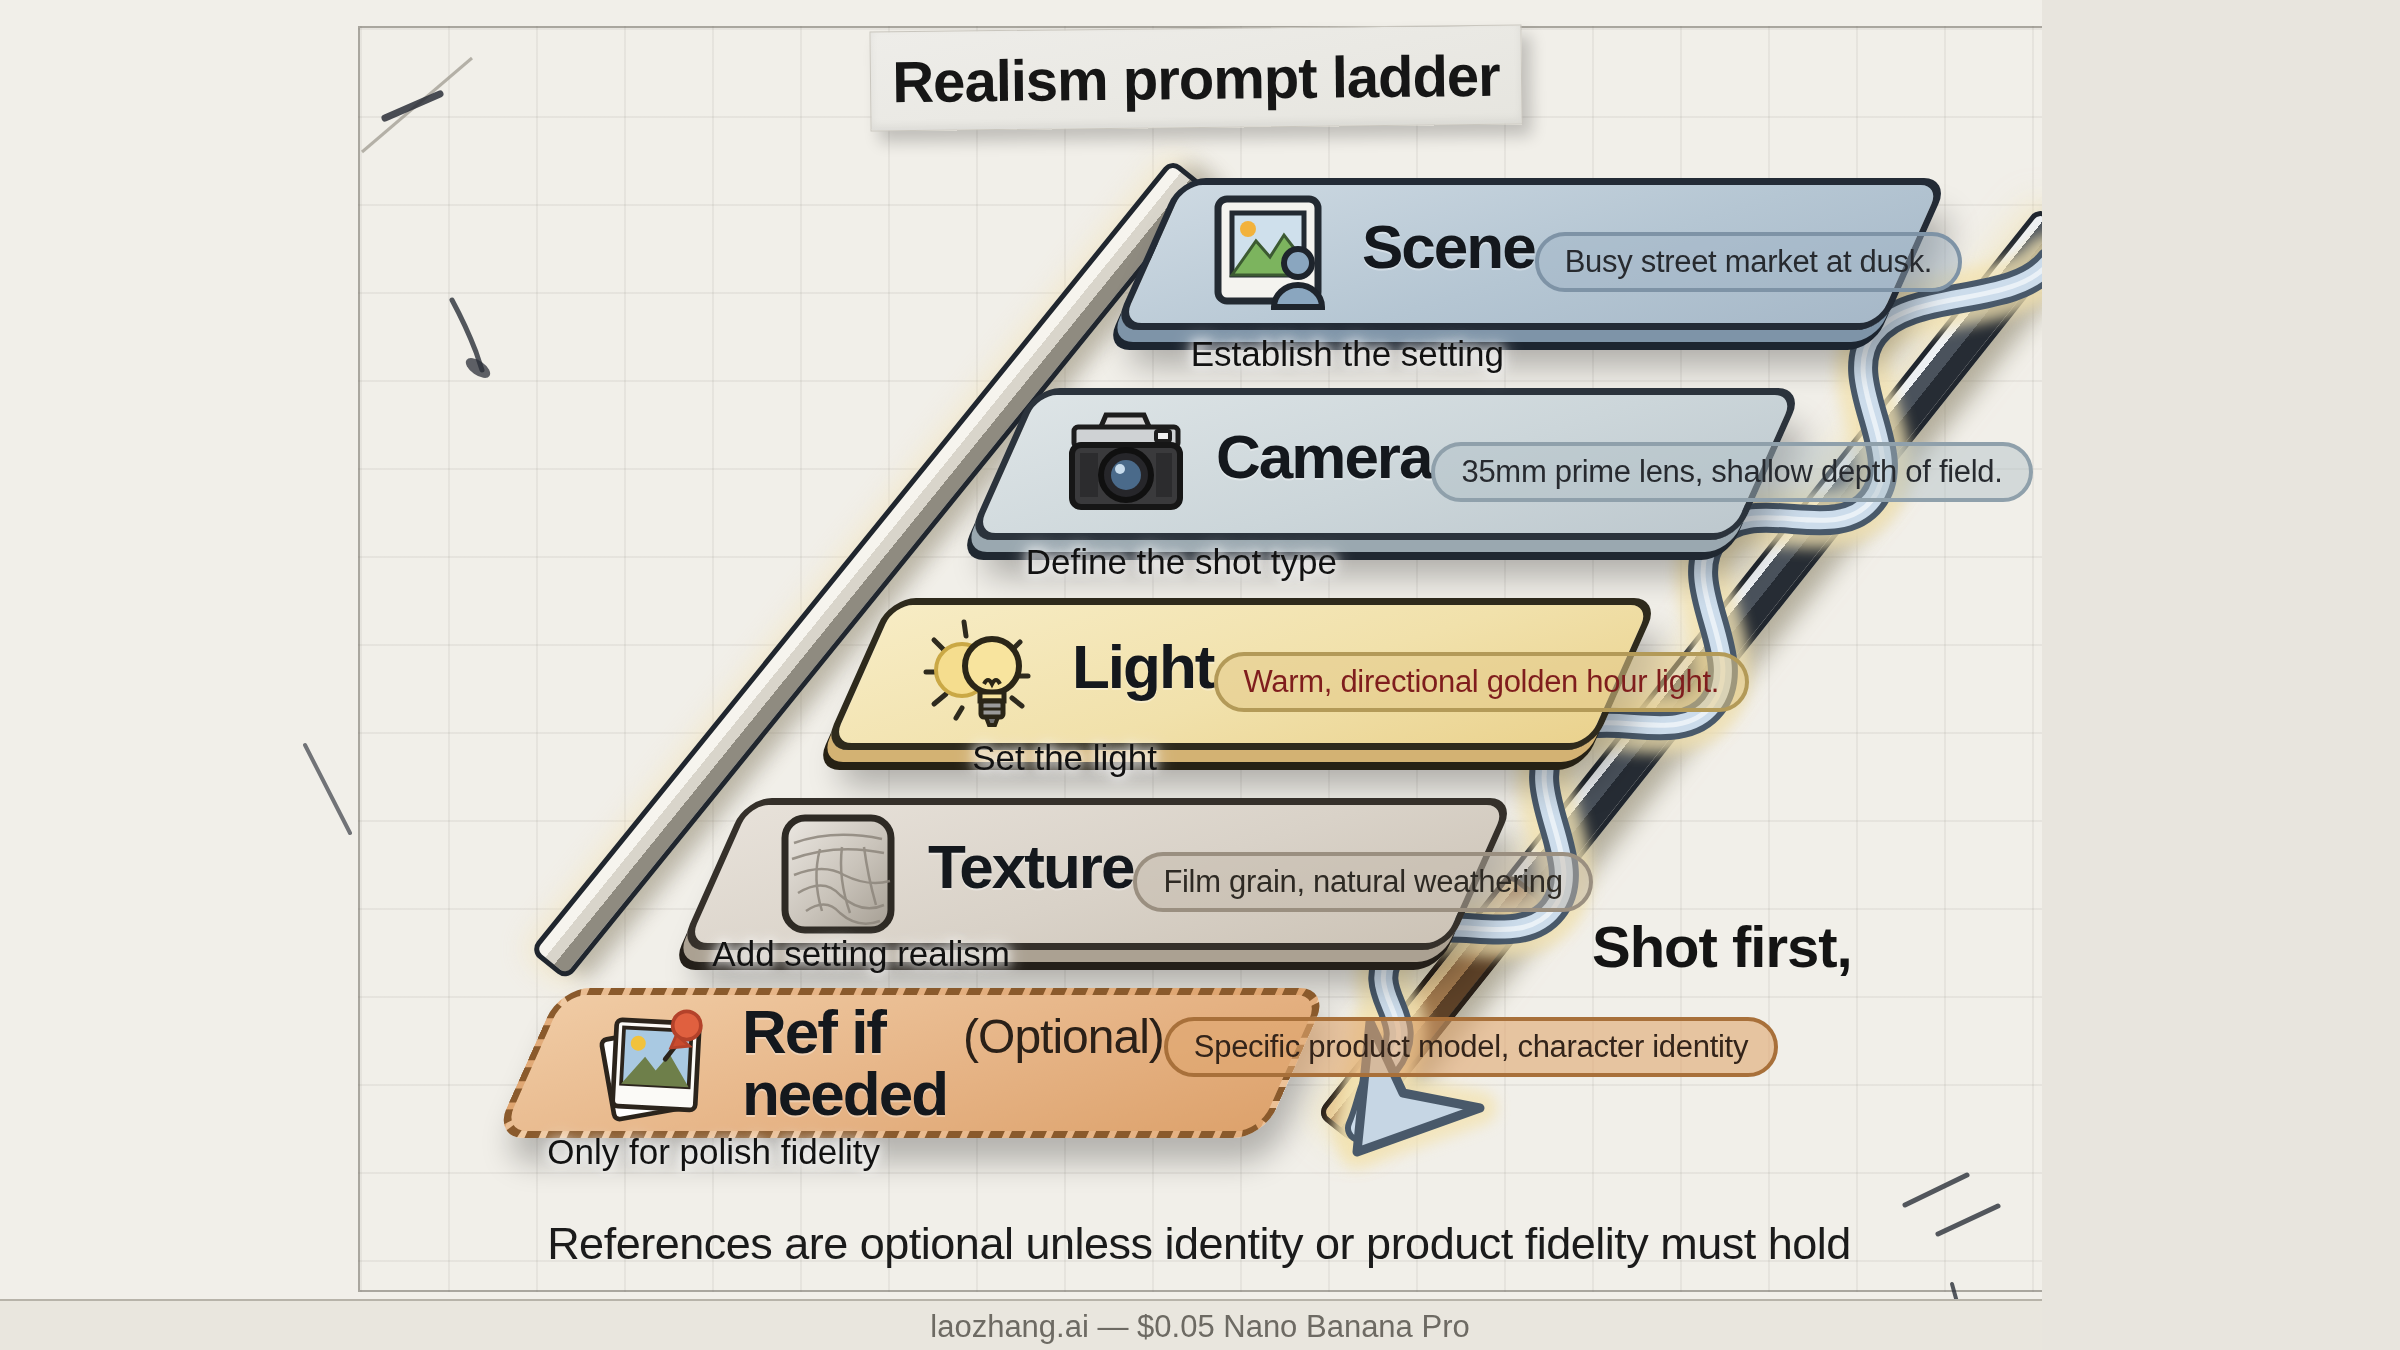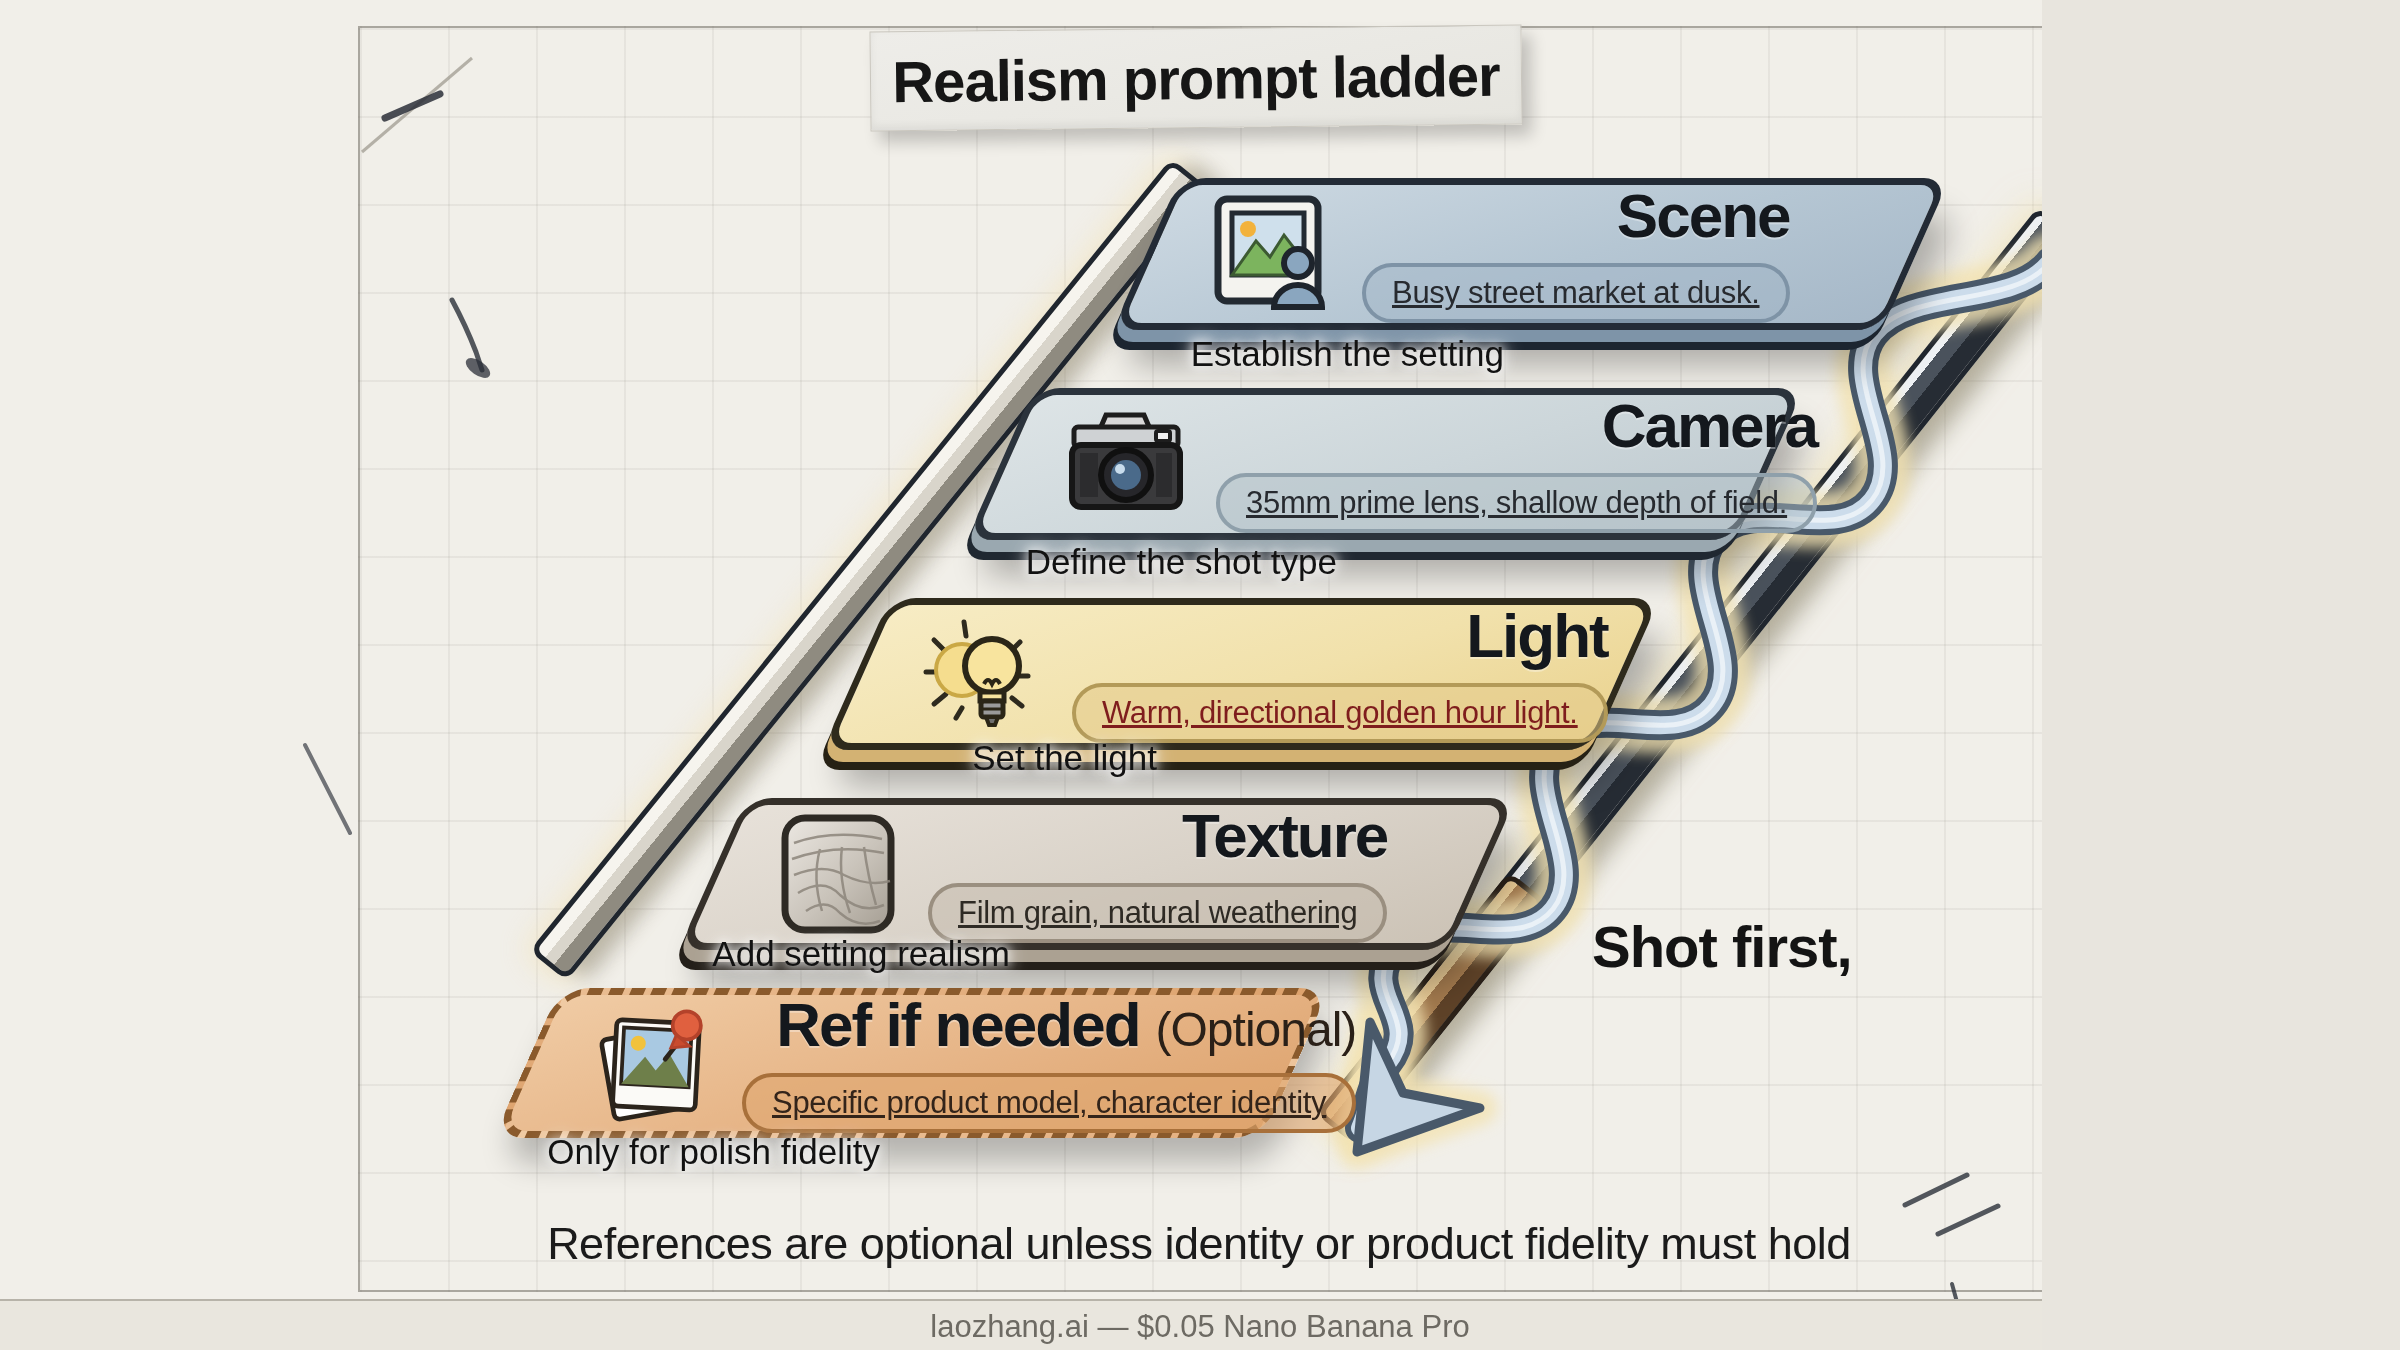--- a/index.html
+++ b/index.html
@@ -49,27 +49,27 @@
   .rung-light .bg{border:7px solid #2e2a1c;background:linear-gradient(160deg,#f7ecc4,#f1e1ab 55%,#ead28e);
       box-shadow:0 14px 0 -2px #d3b273, 0 21px 0 -1px #262114, 24px 36px 30px rgba(0,0,0,.28);}
   .rung-texture .bg{border:7px solid #35302a;background:linear-gradient(160deg,#e7e1d9,#d9d2c8 55%,#ccc3b6);
       box-shadow:0 14px 0 -2px #aba192, 0 21px 0 -1px #241f19, 24px 36px 30px rgba(0,0,0,.28);}
   .rung-ref .bg{border:7px dashed #8a5a2c;border-radius:30px;
       background:linear-gradient(160deg,#f0cba4,#e6b486 55%,#dda26c);
       box-shadow:18px 24px 28px rgba(0,0,0,.25);}
 
   .rung .content{position:absolute;inset:0;display:flex;align-items:center;gap:28px;padding-left:30px;}
   .rung .icn{flex:none;width:124px;height:124px;display:flex;align-items:center;justify-content:center;}
-  .rung .texts{display:flex;flex-direction:column;align-items:flex-end;}
+  .rung .texts{display:flex;flex-direction:row;align-items:flex-start;}
   .card-title{font-size:62px;font-weight:700;letter-spacing:-2px;color:#14181d;line-height:1;
               text-shadow:0 2px 0 rgba(255,255,255,.35);}
   .title-row{display:flex;align-items:baseline;gap:16px;}
   .title-suffix{font-size:48px;font-weight:400;letter-spacing:-1px;color:#2a2018;}
   .pill{margin-top:16px;font-size:31px;letter-spacing:-.3px;color:#272a2f;border-radius:44px;
-        padding:8px 26px;border:4px solid #7e93a6;background:rgba(160,180,198,.45);white-space:nowrap;text-decoration:underline;}
+        padding:8px 26px;border:4px solid #7e93a6;background:rgba(160,180,198,.45);white-space:nowrap;}
   .rung-camera  .pill{border-color:#8fa0ab;background:rgba(176,190,198,.45);}
   .rung-light   .pill{border-color:#b39a58;background:rgba(228,203,138,.55);color:#7f1d1d;}
   .rung-texture .pill{border-color:#9a8f80;background:rgba(196,186,172,.5);color:#2e2a24;}
   .rung-ref     .pill{border-color:#a8703a;background:rgba(224,167,112,.6);color:#33241a;}
 
   
   .cap{position:absolute;z-index:7;font-size:35px;font-weight:500;color:#121212;white-space:nowrap;
        text-shadow:0 0 10px #fff,0 0 16px #fff,0 0 22px rgba(255,255,255,.9);}
   .cap-0{right:538px; top:334px;}
   .cap-1{right:705px; top:542px;}

